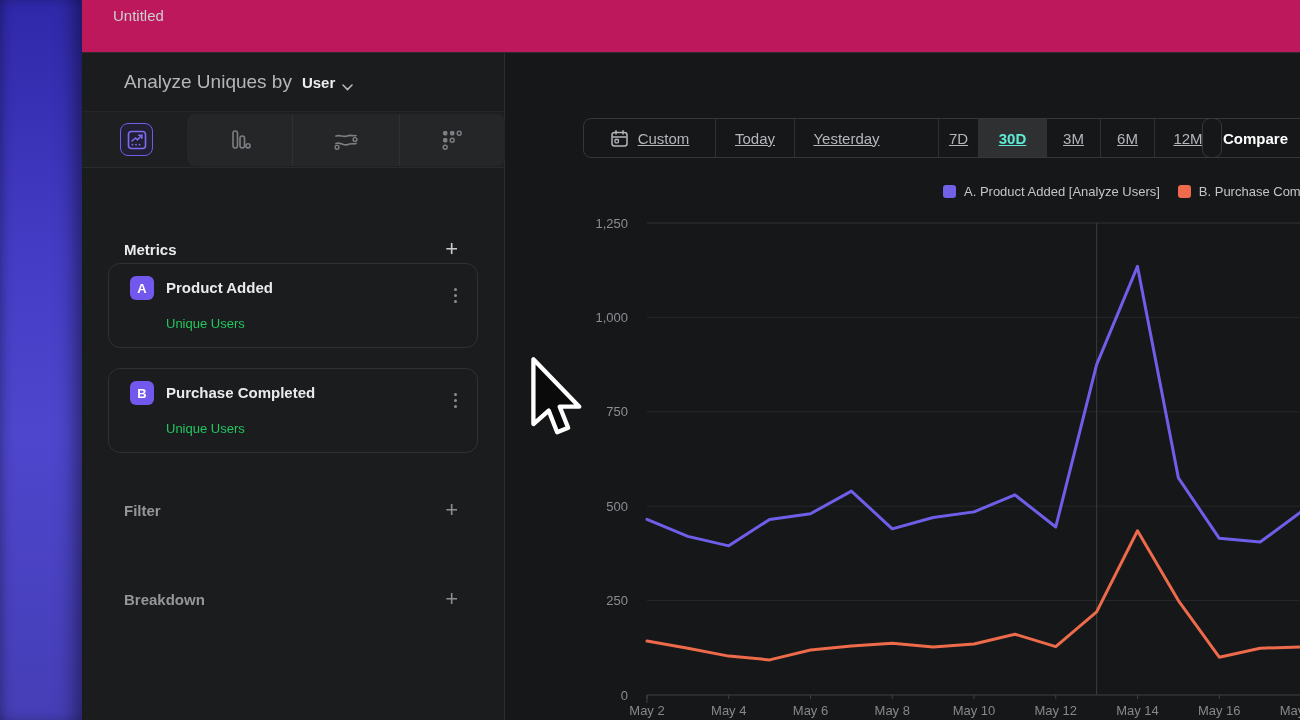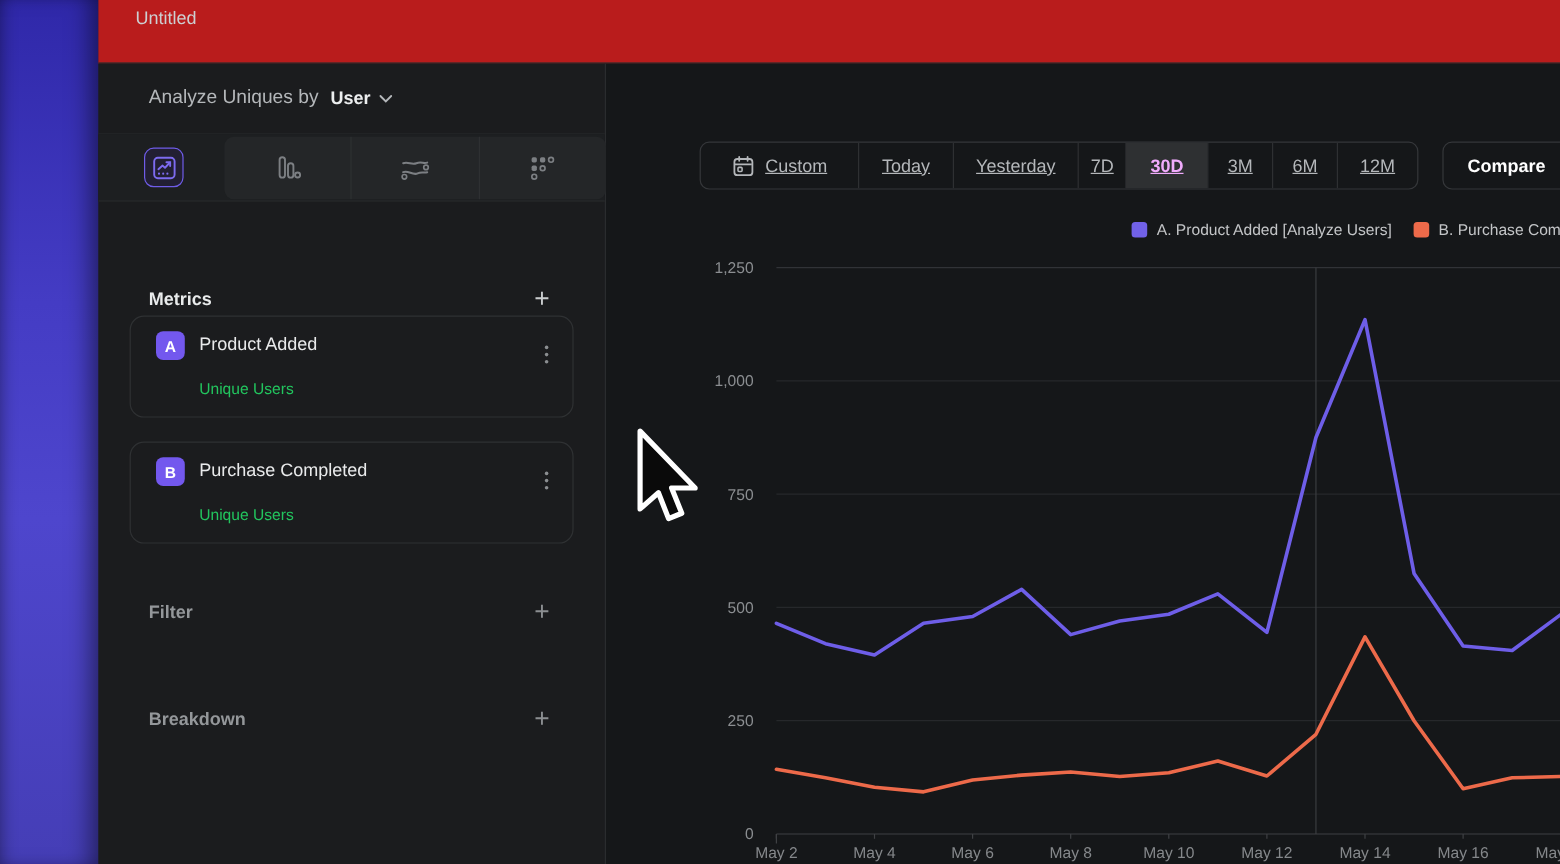--- a/index.html
+++ b/index.html
@@ -6,64 +6,64 @@
   html,body { width:1300px; height:720px; background:#0e0f11; }
   body { font-family:"Liberation Sans", sans-serif; }
   .page { position:relative; width:1300px; height:720px; overflow:hidden; background:#151719; }
 
   
   .left-strip { position:absolute; left:0; top:0; width:82px; height:720px;
     background:linear-gradient(180deg,#2f28a9 0%, #443cc4 35%, #4e46cd 60%, #453eb6 100%);
     box-shadow: inset -16px 0 20px -10px rgba(0,0,0,.5), inset 8px 0 14px -8px rgba(0,0,0,.45); }
 
   
-  .topbar { position:absolute; left:82px; top:0; width:1218px; height:53px; background:#b91c1c;
+  .topbar { position:absolute; left:82px; top:0; width:1218px; height:53px; background:#be185d;
     border-bottom:1px solid #2a2c2e; }
   .topbar .title { position:absolute; left:31px; top:7px; font-size:15px; color:#cdcfd1; }
 
   
   .sidebar { position:absolute; left:82px; top:53px; width:423px; height:667px; background:#1b1c1e;
     border-right:1px solid #2a2c2e; }
   .analyze-row { position:absolute; left:0; top:0; width:100%; height:59px; display:flex; align-items:center;
     padding-left:42px; border-bottom:1px solid #242628; }
-  .analyze-prefix { font-size:16px; color:#b4b7ba; margin-right:10px; }
-  .analyze-value { font-size:15px; color:#eceeef; font-weight:bold; display:flex; align-items:center; gap:7px; cursor:pointer; }
+  .analyze-prefix { font-size:19px; color:#b4b7ba; margin-right:10px; }
+  .analyze-value { font-size:15px; color:#eceeef; font-weight:bold; display:flex; align-items:flex-end; gap:7px; cursor:pointer; }
 
   .tabs-row { position:absolute; left:0; top:59px; width:100%; height:56px; background:#1d1f21; border-bottom:1px solid #282a2c; }
   .tab-selected { position:absolute; left:38px; top:11px; width:33px; height:33px; border:1.5px solid #6f5ce8;
     border-radius:8px; display:flex; align-items:center; justify-content:center; background:#221f33; }
   .tab-pill { position:absolute; left:105px; top:2px; width:318px; height:52px; background:#242628;
     border-radius:8px; display:flex; }
   .tab-cell { flex:1; display:flex; align-items:center; justify-content:center; }
   .tab-cell + .tab-cell { border-left:1px solid #2e3032; }
 
   .section-header { position:absolute; left:42px; right:46px; display:flex; align-items:center; justify-content:space-between; }
   .section-title { font-size:15px; font-weight:bold; }
   .t-bright { color:#e9ebec; }
   .t-dim { color:#94979a; }
   .plus { font-size:22px; font-weight:300; line-height:18px; cursor:pointer; }
   .plus.bright { color:#c9ccce; }
   .plus.dim { color:#8b8e91; }
 
   .metric-card { position:absolute; left:26px; width:370px; height:85px; border:1px solid #2f3133; border-radius:12px; }
   .metric-badge { position:absolute; left:21px; top:12px; width:24px; height:24px; border-radius:6px; background:#7358ee;
     color:#fff; font-size:13px; font-weight:bold; display:flex; align-items:center; justify-content:center; }
-  .metric-name { position:absolute; left:57px; top:15px; font-size:15px; font-weight:normal; color:#e9eaeb; }
+  .metric-name { position:absolute; left:57px; top:15px; font-size:15px; font-weight:bold; color:#e9eaeb; }
   .metric-measure { position:absolute; left:57px; top:52px; font-size:13px; color:#22c55e; }
   .kebab { position:absolute; right:16px; top:20px; display:flex; flex-direction:column; gap:3px; cursor:pointer; padding:4px; }
   .kebab span { width:3px; height:3px; border-radius:50%; background:#8b8e91; }
 
   
   .main { position:absolute; left:505px; top:53px; width:795px; height:667px; background:#151719; }
 
   .range-group { position:absolute; left:78px; top:65px; height:40px; display:flex; align-items:stretch;
     border:1px solid #35373a; border-radius:8px; overflow:hidden; }
   .range-btn { display:flex; align-items:center; justify-content:center; gap:9px; font-size:15px; color:#b4b7ba; cursor:pointer;text-decoration:underline; }
   .range-btn + .range-btn { border-left:1px solid #2e3032; }
-  .range-btn.selected { background:#2e3032; color:#f0abfc; font-weight:bold; }
+  .range-btn.selected { background:#2e3032; color:#5eead4; font-weight:bold; }
   .compare-btn { position:absolute; left:697px; top:65px; width:130px; height:40px; border:1px solid #35373a;
     border-radius:8px; background:transparent; color:#ffffff; font-weight:bold; font-size:15px; text-align:left;
     padding-left:20px; cursor:pointer; font-family:"Liberation Sans",sans-serif; }
 
   .legend { position:absolute; left:438px; top:131px; display:flex; gap:18px; white-space:nowrap; }
   .legend-item { display:flex; align-items:center; gap:8px; font-size:13px; color:#c3c5c7; }
   .legend-swatch { width:13px; height:13px; border-radius:3px; flex:none; }
 
   .chart-svg { position:absolute; left:0; top:0; }
 
@@ -183,21 +183,21 @@
           <rect x="5" y="10.5" width="3.4" height="3.4" rx="0.8" fill="none" stroke="#b4b7ba" stroke-width="1.3"></rect>
         </svg>
         <span>Custom</span>
       </div>
       <div class="range-btn" style="width:79px;">
           <span>Today</span>
         </div>
       <div class="range-btn" style="width:104px;justify-content:center;">
           <span>Yesterday</span>
         </div>
-      <div class="range-btn" style="width:40px;">
+      <div class="range-btn" style="width:40px;margin-left:40px;">
           <span>7D</span>
         </div>
       <div class="range-btn selected" style="width:68px;">
           <span>30D</span>
         </div>
       <div class="range-btn" style="width:54px;">
           <span>3M</span>
         </div>
       <div class="range-btn" style="width:54px;">
           <span>6M</span>

